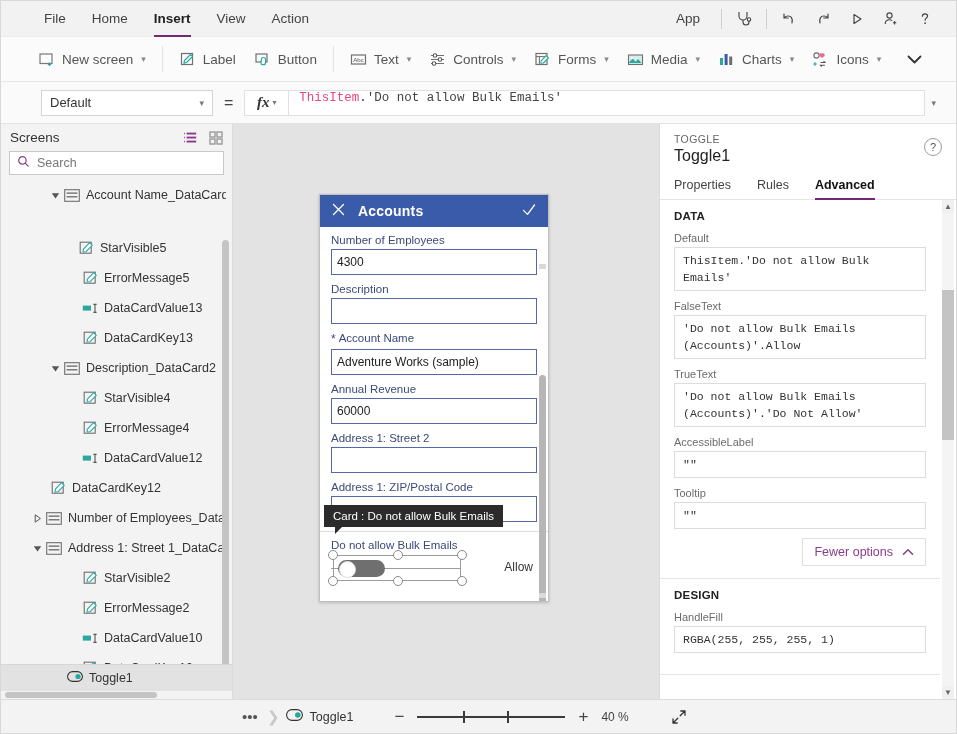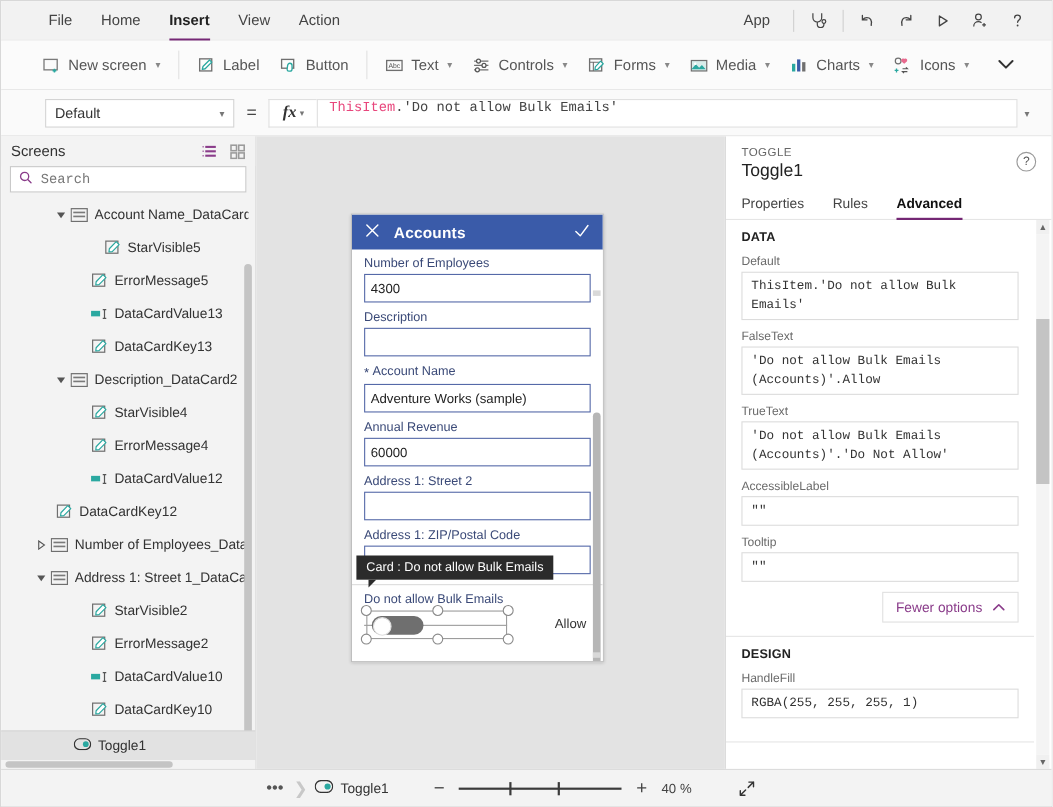--- a/index.html
+++ b/index.html
@@ -106,21 +106,21 @@
   }
   .lp-header .lph-icons { margin-left: auto; display: flex; gap: 11px; align-items: center; }
   .lph-ico { cursor: pointer; display: flex; }
   .search-row { padding: 0 8px 5px 8px; }
   .search-box {
     height: 24px; background: #fff; border: 1px solid #c9c9c9;
     display: flex; align-items: center; padding: 0 7px; gap: 7px;
   }
   .search-box input {
     border: none; outline: none; font-size: 12.5px; color: #6d28d9; width: 100%;
-    font-family: Liberation Mono, monospace; background: transparent;
+    font-family: Liberation Sans, sans-serif; background: transparent;
   }
   .search-box input::placeholder { color: #777; }
   .tree {
     flex: 1; overflow: hidden; position: relative; padding-top: 2px;
   }
   .tnode {
     display: flex; align-items: center; height: 30px; font-size: 12.5px; color: #333;
     cursor: pointer; padding-right: 6px; white-space: nowrap; overflow: hidden;
   }
   .tw { width: 16px; flex: 0 0 16px; display: flex; align-items: center; justify-content: center; color: #555; }
@@ -511,21 +511,21 @@
           </span>
           <span class="tico">
             <svg width="16" height="13" viewBox="0 0 16 13">
               <rect x="0.7" y="0.7" width="14.6" height="11.6" fill="none" stroke="#6f6f6f" stroke-width="1.1"></rect>
               <rect x="2.6" y="3.4" width="10.8" height="1.5" fill="#7a7a7a"></rect>
               <rect x="2.6" y="7" width="10.8" height="1.5" fill="#7a7a7a"></rect>
             </svg>
           </span>
           <span class="tlabel">Account Name_DataCard2</span>
         </div>
-        <div class="tnode" style="padding-left: 76px;">
+        <div class="tnode" style="padding-left: 60px; margin-top: 23px;">
           <span class="tw"></span>
           <span class="tico">
             <svg width="15" height="15" viewBox="0 0 15 15">
               <rect x="1.2" y="1.2" width="11" height="11" fill="none" stroke="#6f6f6f" stroke-width="1.1"></rect>
               <path d="M10.6 1.7l2.7 2.7-6.3 6.3-2.9.3.3-2.9z" fill="#fff" stroke="#2aa8a0" stroke-width="1.1" stroke-linejoin="round"></path>
             </svg>
           </span>
           <span class="tlabel">StarVisible5</span>
         </div>
         <div class="tnode" style="padding-left: 64px;">

